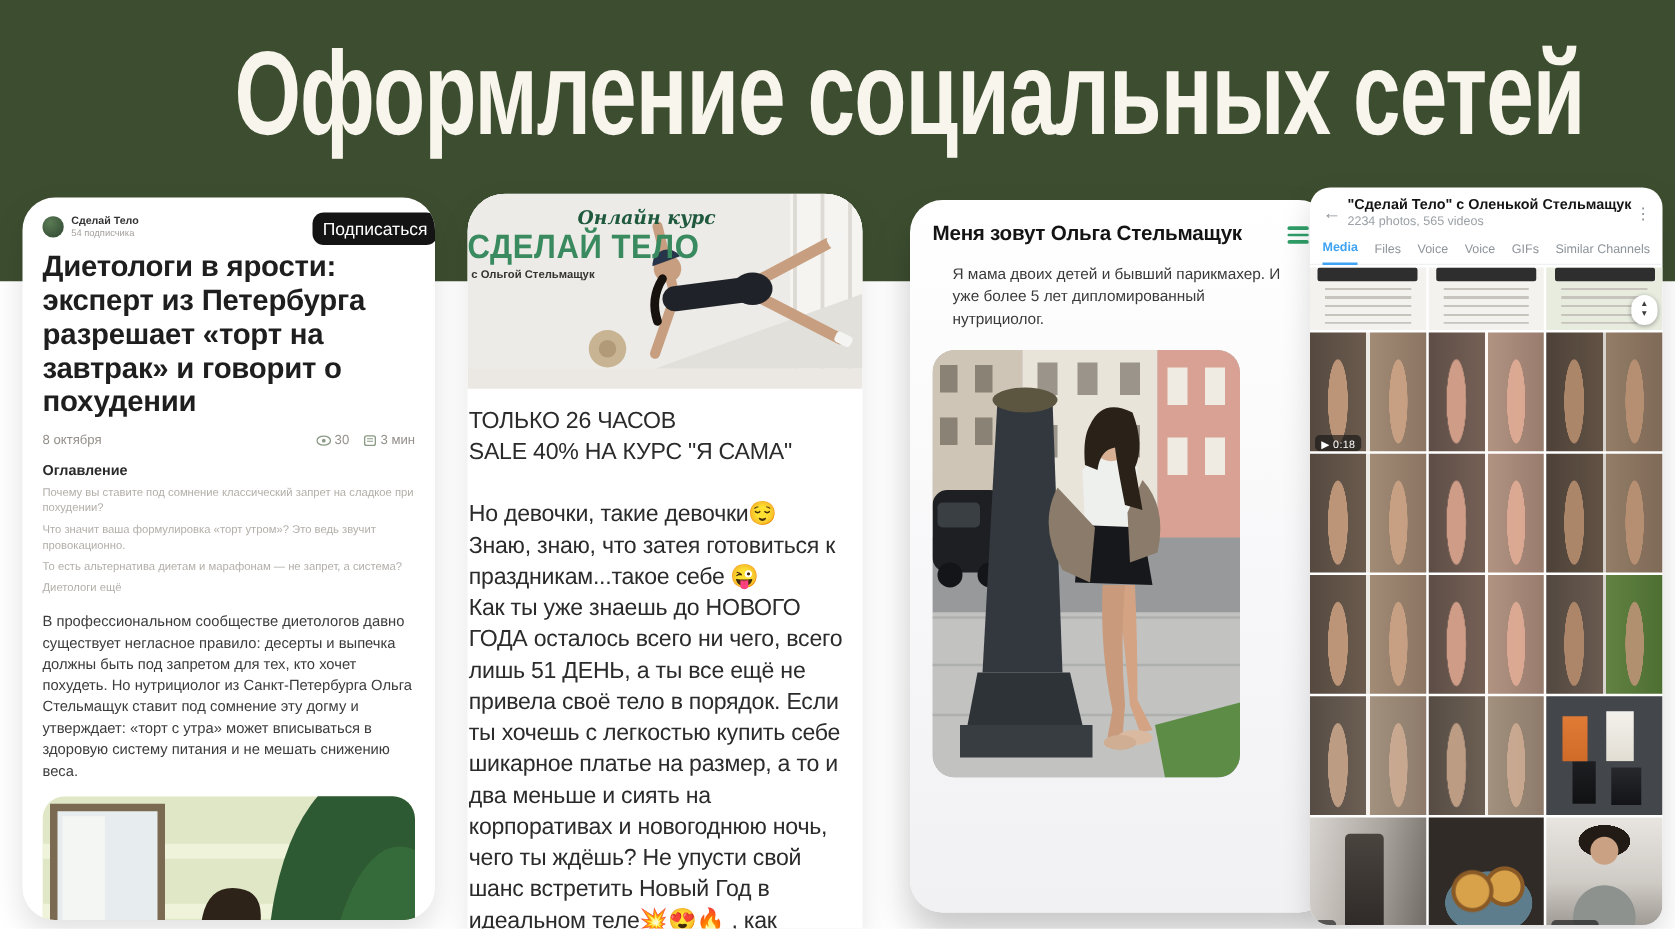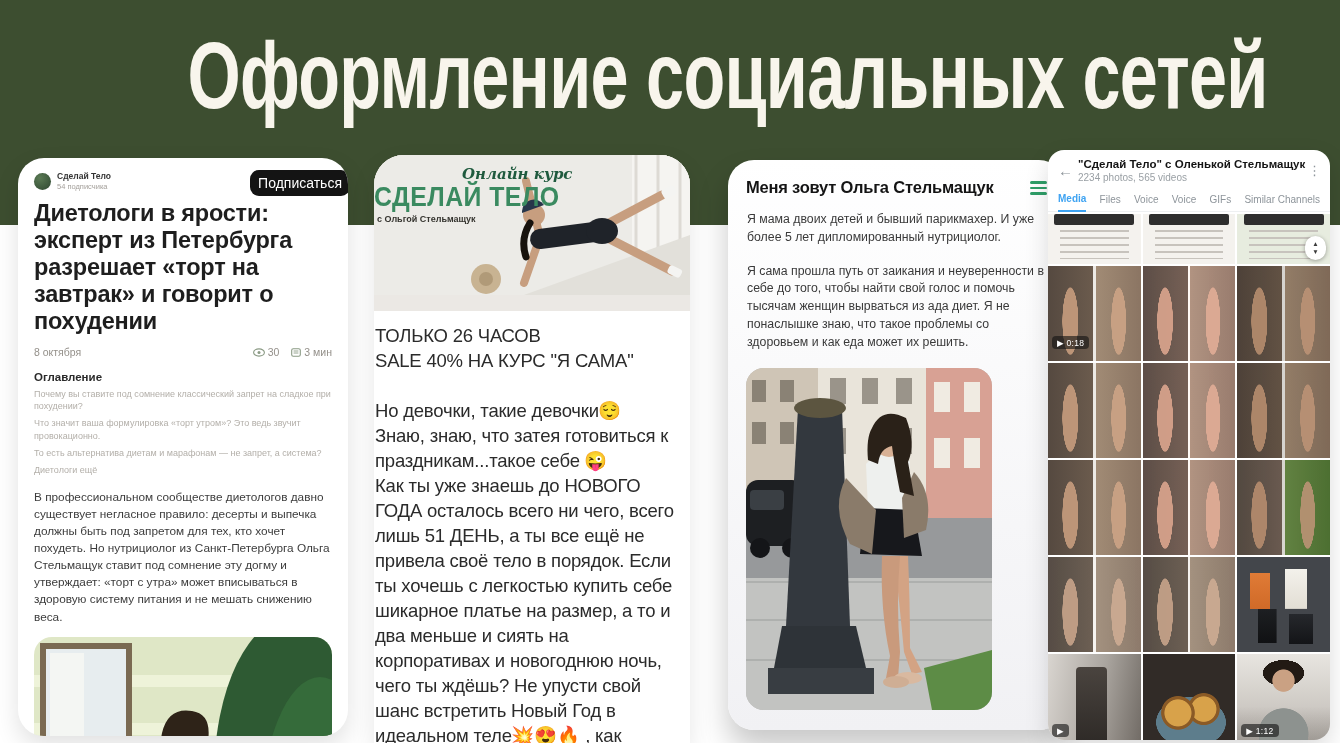--- a/index.html
+++ b/index.html
@@ -51,21 +51,21 @@
 
   
   .about-card{left:728px;top:160px;width:337px;height:570px;border-radius:26px;
     background:linear-gradient(#ffffff, #f1f1f4);box-shadow:0 18px 30px rgba(0,0,0,.22);
     padding:18px 18px;box-sizing:border-box;}
   .about-head{display:flex;align-items:flex-start;}
   .about-title{font-size:16.5px;font-weight:800;color:#141414;flex:1;letter-spacing:-.2px;}
   .menu-icon{margin-top:3px;display:flex;flex-direction:column;gap:3px;cursor:pointer;}
   .menu-icon span{display:block;width:17px;height:2.6px;border-radius:2px;background:#2f9e68;}
   .about-bio{margin-top:14px;font-size:12.3px;line-height:1.45;color:#3a3a3a;}
-  .about-bio p{margin:0 1px 16px;}
+  .about-bio p{margin:0 16px 16px;}
   .about-photo{display:block;margin-top:2px;width:246px;height:342px;border-radius:18px;}
 
   
   .media-card{left:1048px;top:150px;width:282px;height:590px;border-radius:16px;overflow:hidden;
     box-shadow:0 10px 24px rgba(0,0,0,.14);}
   .media-head{display:flex;align-items:center;padding:8px 10px 4px;}
   .back-icon{font-size:15px;color:#8d949a;width:20px;flex:0 0 auto;cursor:pointer;}
   .media-titles{flex:1;min-width:0;}
   .media-title{font-size:11.5px;font-weight:800;color:#141414;white-space:nowrap;overflow:hidden;}
   .media-sub{font-size:10px;color:#9aa0a5;margin-top:2px;}
@@ -104,21 +104,21 @@
     radial-gradient(circle at 66% 58%, #d8a24a 0 15%, #8a5a26 16% 19%, transparent 20%);}
   .thumb.video-selfie{background:linear-gradient(100deg,#d9d5d0 0%,#a9a49e 55%,#706a64 100%);}
   .thumb.video-selfie::after{content:"";position:absolute;left:30%;top:14%;width:34%;bottom:0;
     background:linear-gradient(#4a443f,#2c2825);border-radius:4px 4px 0 0;}
   .thumb.video-talk{background:linear-gradient(#e8e5e0,#b9b4ae);}
   .thumb.video-talk::after{content:"";position:absolute;inset:0;background:
     radial-gradient(circle at 50% 28%, #caa183 0 13%, transparent 14%),
     radial-gradient(ellipse 26% 16% at 50% 20%, #221a14 0 85%, transparent 86%),
     radial-gradient(ellipse 34% 34% at 50% 84%, #8d928f 0 78%, transparent 80%),
     linear-gradient(transparent 55%, rgba(40,36,32,.25));}
-  .badge{position:absolute;left:4px;bottom:12px;background:rgba(20,20,20,.62);color:#fff;
+  .badge{position:absolute;left:4px;bottom:0;background:rgba(20,20,20,.62);color:#fff;
     font-size:8.5px;padding:1.5px 5px;border-radius:4px;letter-spacing:.3px;z-index:2;}
   .scroll-btn{position:absolute;left:257px;top:86px;width:21px;height:24px;border-radius:11px;background:#fff;
     box-shadow:0 1px 4px rgba(0,0,0,.35);display:flex;flex-direction:column;align-items:center;justify-content:center;
     font-size:6.5px;color:#3b3b3b;line-height:1.25;cursor:pointer;z-index:3;}
 </style>
 </head>
 <body>
 
 <div class="green-band"></div>
 <h1 class="page-title">Оформление социальных сетей</h1>
@@ -226,21 +226,20 @@
   <div class="about-head">
     <div class="about-title">Меня зовут Ольга Стельмащук</div>
     <div class="menu-icon">
         <span></span>
         <span></span>
         <span></span>
       </div>
   </div>
   <div class="about-bio">
     <p>Я мама двоих детей и бывший парикмахер. И уже более 5 лет дипломированный нутрициолог.</p>
-    <p>Я сама прошла путь от заикания и неуверенности в себе до того, чтобы найти свой голос и помочь тысячам женщин вырваться из ада диет. Я не понаслышке знаю, что такое проблемы со здоровьем и как еда может их решить.</p>
   </div>
   <svg class="about-photo" viewBox="0 0 246 342" preserveAspectRatio="none">
     <rect width="246" height="342" fill="#b9b9b6"></rect>
     <rect x="0" y="0" width="72" height="128" fill="#cfc5b6"></rect>
     <rect x="6" y="12" width="14" height="22" fill="#8a8275"></rect>
       <rect x="34" y="12" width="14" height="22" fill="#8a8275"></rect>
     <rect x="6" y="54" width="14" height="22" fill="#8a8275"></rect>
       <rect x="34" y="54" width="14" height="22" fill="#8a8275"></rect>
     <rect x="72" y="0" width="108" height="150" fill="#e9e4da"></rect>
     <rect x="84" y="10" width="16" height="26" fill="#9a948a"></rect>

